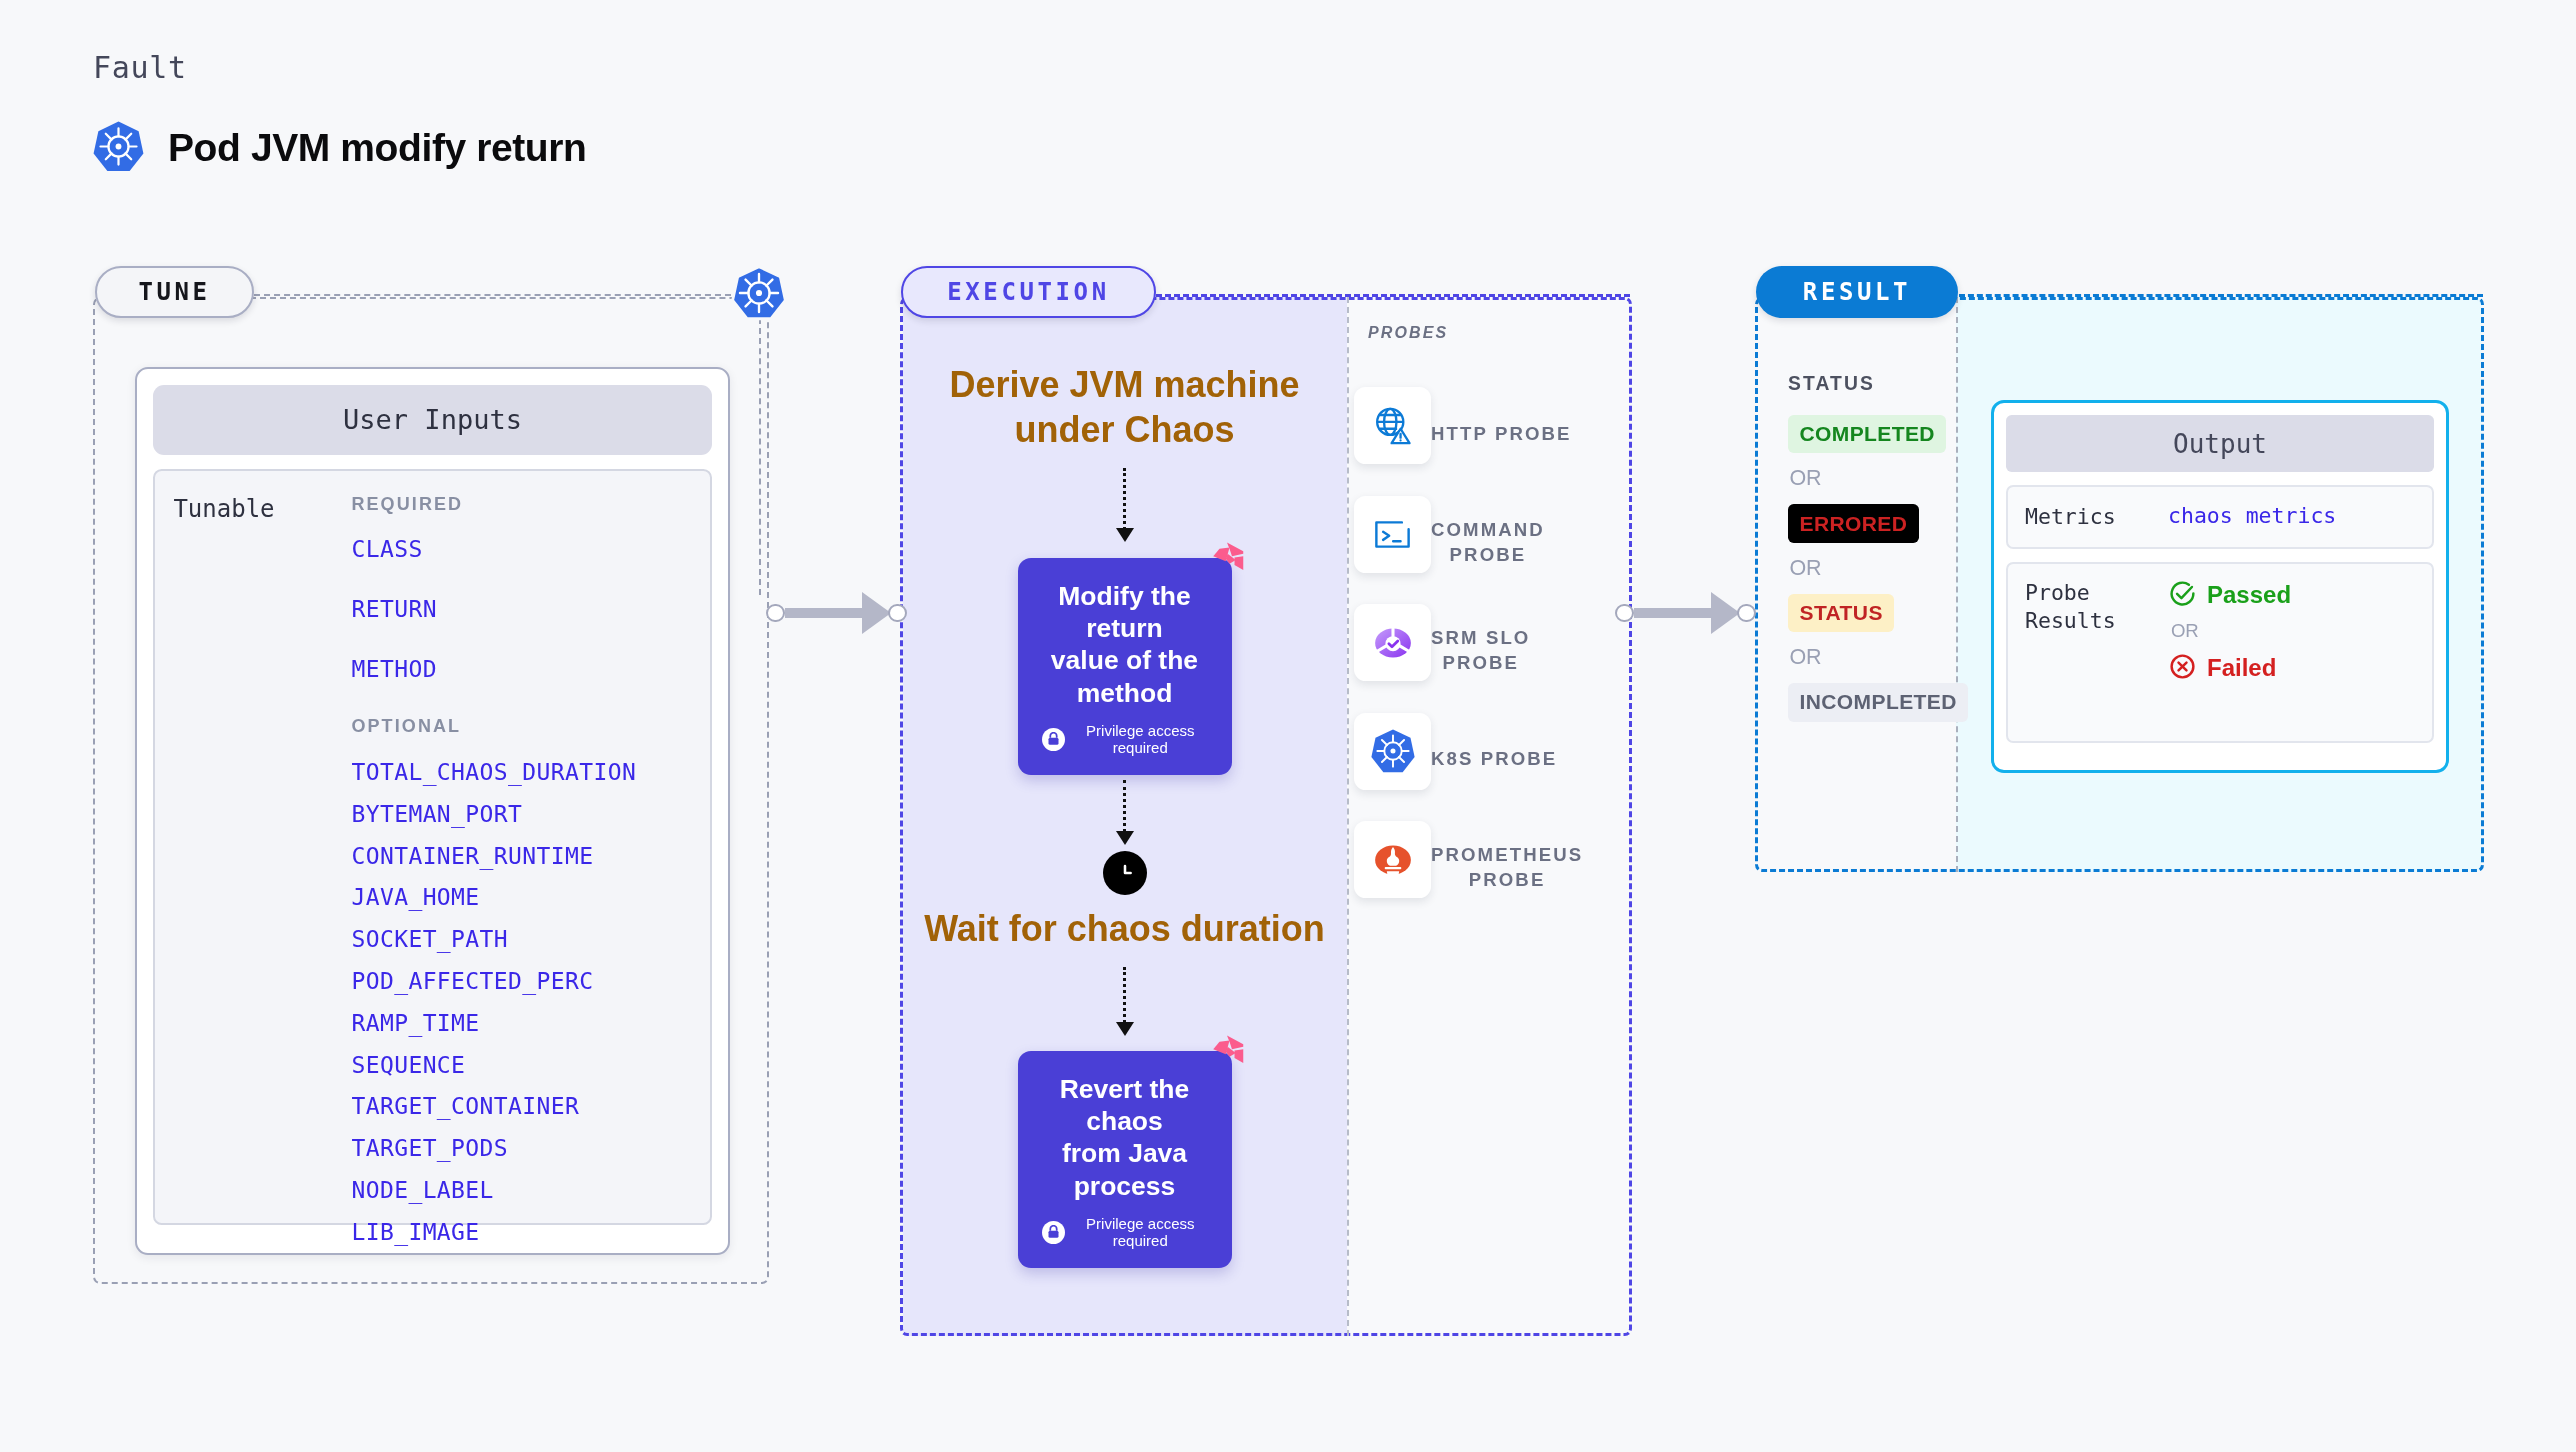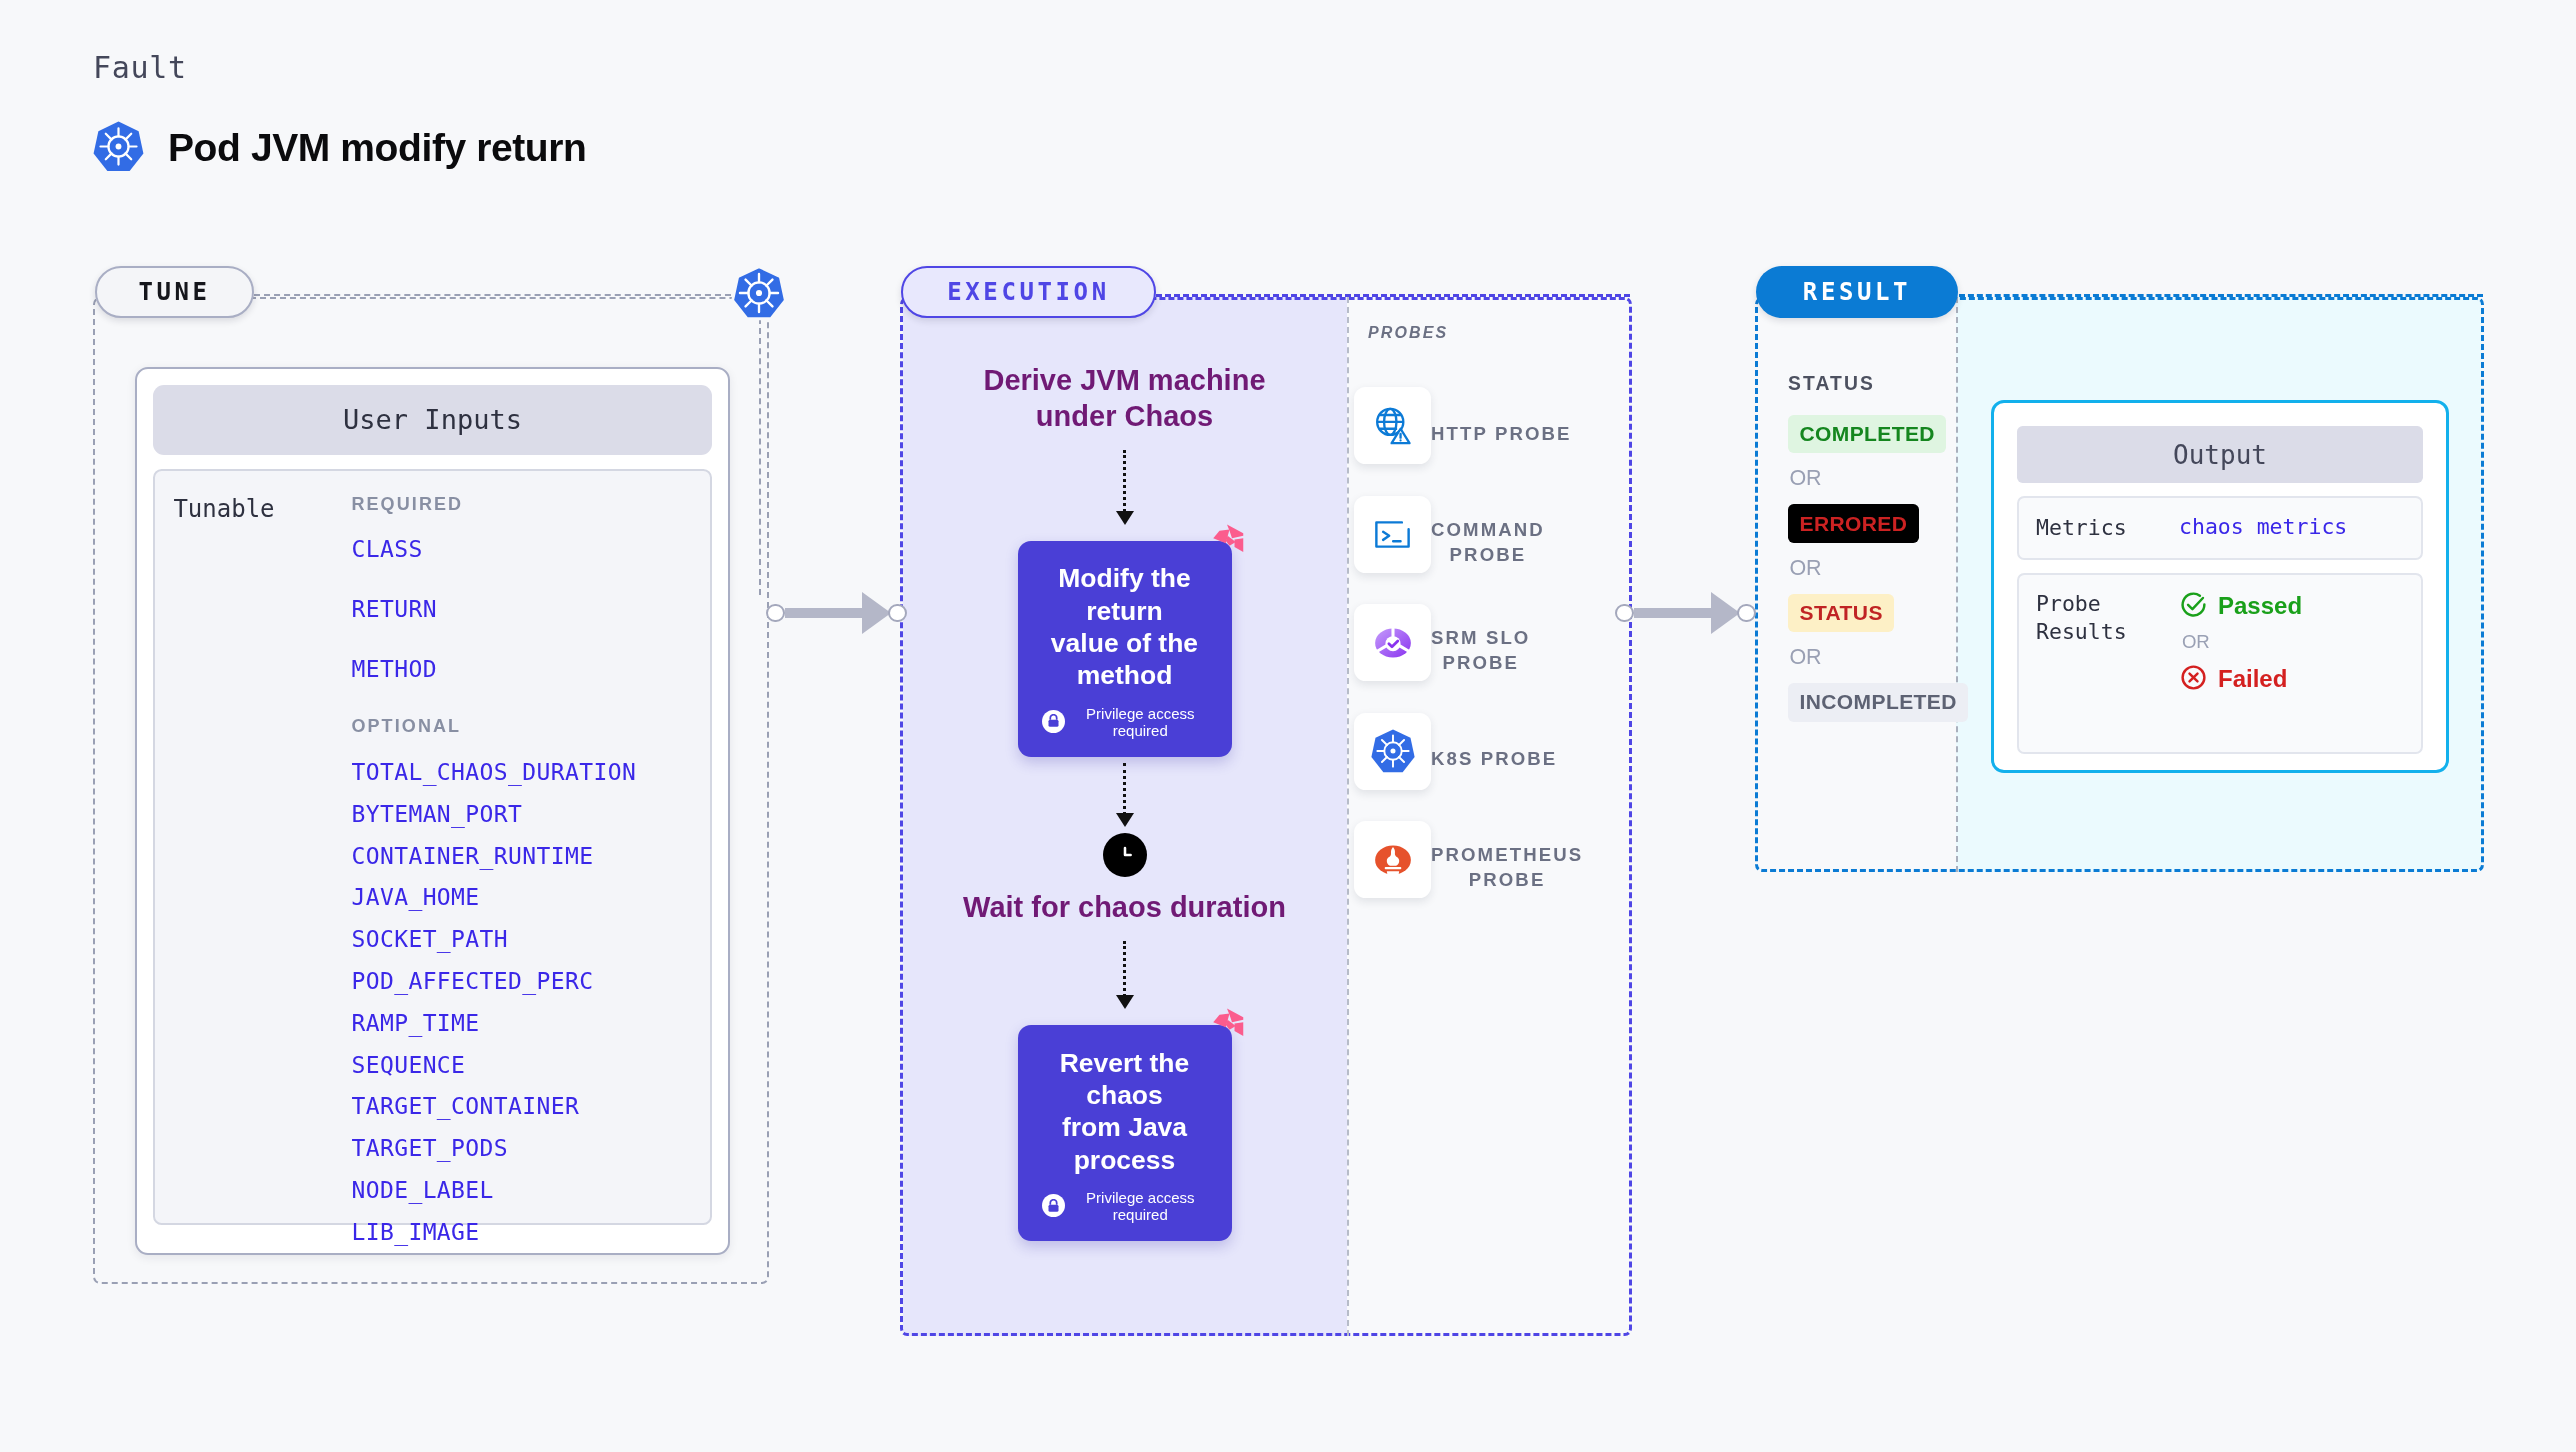--- a/index.html
+++ b/index.html
@@ -133,21 +133,21 @@
   .conn1 .conn-bar { width: 79px; }
   .conn2 { left: 1615px; top: 592px; }
   .conn2 .conn-bar { width: 79px; }
 
   
   .exec-flow {
     position: absolute; left: 924px; top: 362px; width: 401px;
     display: flex; flex-direction: column; align-items: center;
   }
   .exec-step-text {
-    font-size: 29px; font-weight: 700; color: #701a75; text-align: center;
+    font-size: 36px; font-weight: 700; color: #a16207; text-align: center;
     line-height: 1.25;
   }
   .arrow-v { width: 0; position: relative; display: flex; flex-direction: column; align-items: center; }
   .arrow-v .shaft { width: 0; border-left: 3.6px dotted #111; }
   .arrow-v .tip {
     width: 0; height: 0;
     border-left: 9.3px solid transparent; border-right: 9.3px solid transparent;
     border-top: 14.3px solid #111; margin-top: -1.4px;
   }
   .exec-box {
@@ -206,21 +206,21 @@
   .chip-completed { background: #dff5e1; color: #15861f; }
   .chip-errored   { background: #000000; color: #cc2222; }
   .chip-queued    { background: #fdf0c6; color: #c02424; }
   .chip-incompleted { background: #eceef4; color: #5d6273; }
   .status-or { font-size: 21.5px; color: #9aa0b4; margin: 13px 0 13px 1.4px; }
 
   
   .output-card {
     position: absolute; left: 1991px; top: 400px; width: 458px; height: 373px;
     background: #ffffff; border: 3.6px solid #12b0ec; border-radius: 13px;
-    padding: 23px;
+    padding: 12px;
   }
   .output-header {
     height: 57px; background: #dbdce8; border-radius: 5.7px;
     display: flex; align-items: center; justify-content: center;
     font-family: "DejaVu Sans Mono", monospace; font-size: 26px; color: #44475a;
   }
   .output-row {
     margin-top: 13px; background: #f9fafc; border: 2.1px solid #e2e5ed; border-radius: 7.2px;
     display: flex; padding: 15.8px 17px;
   }

